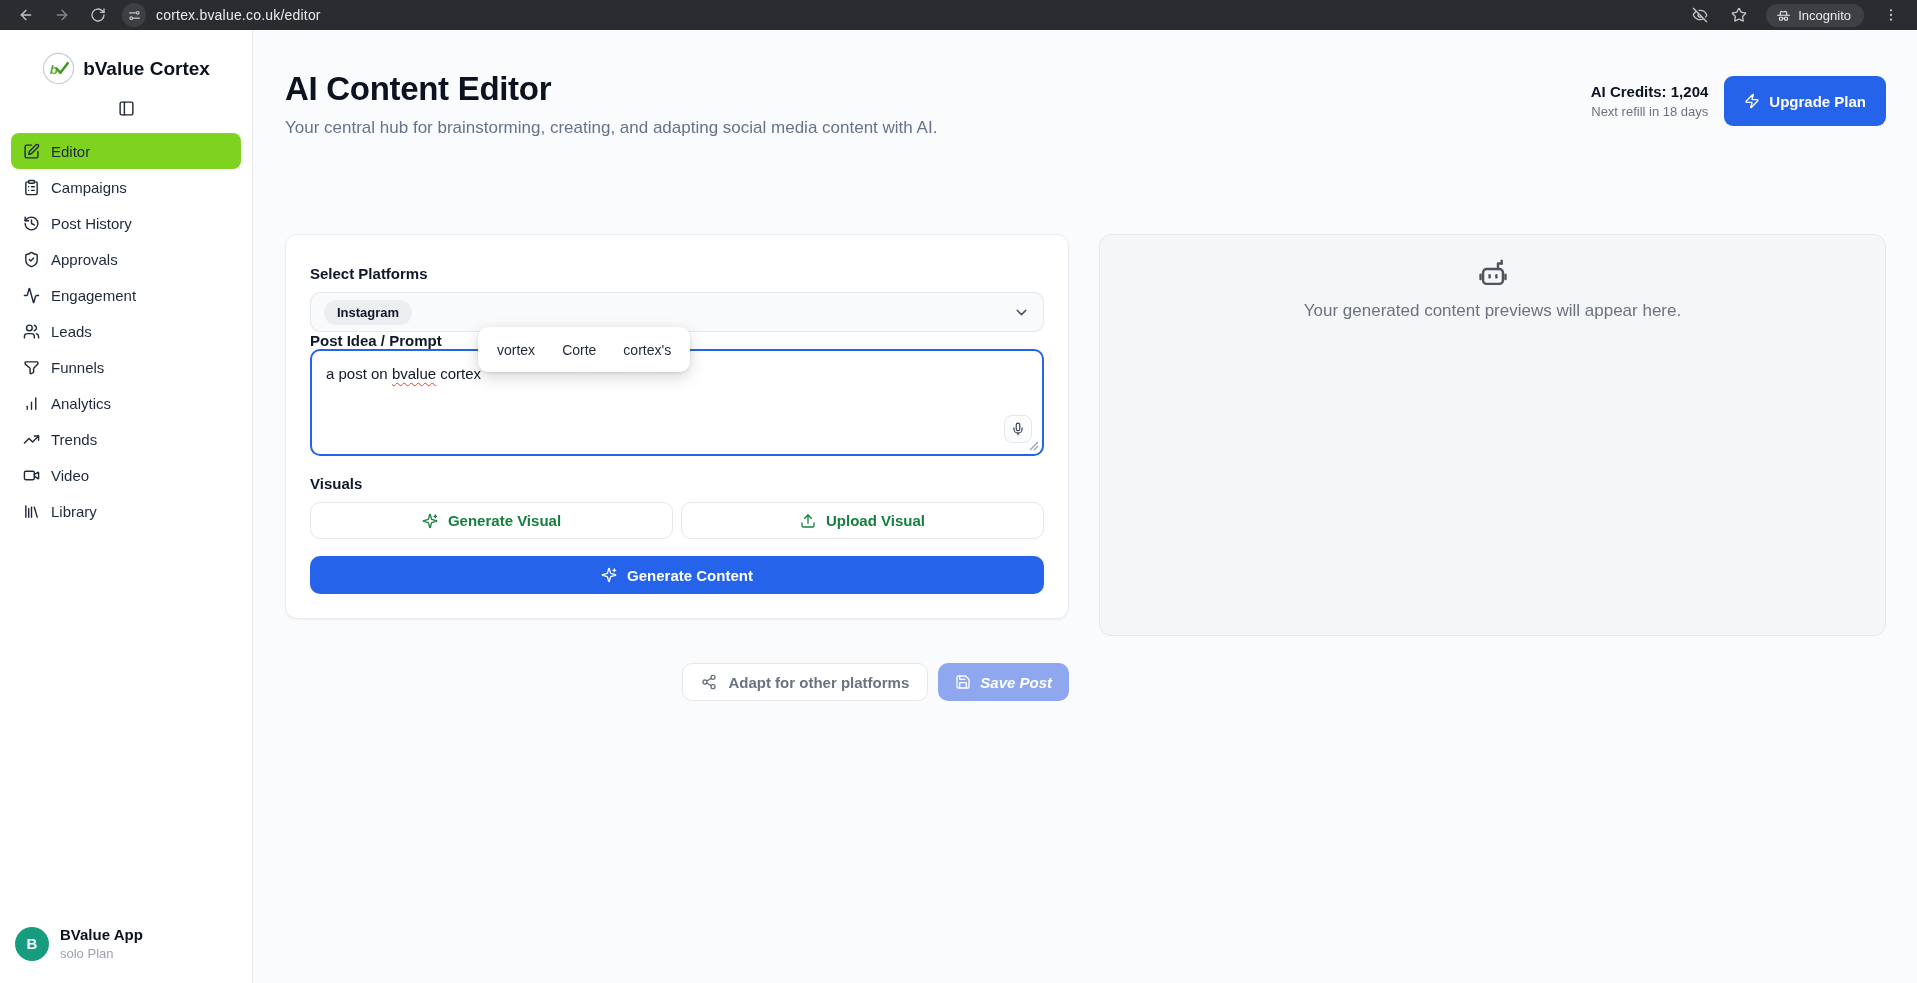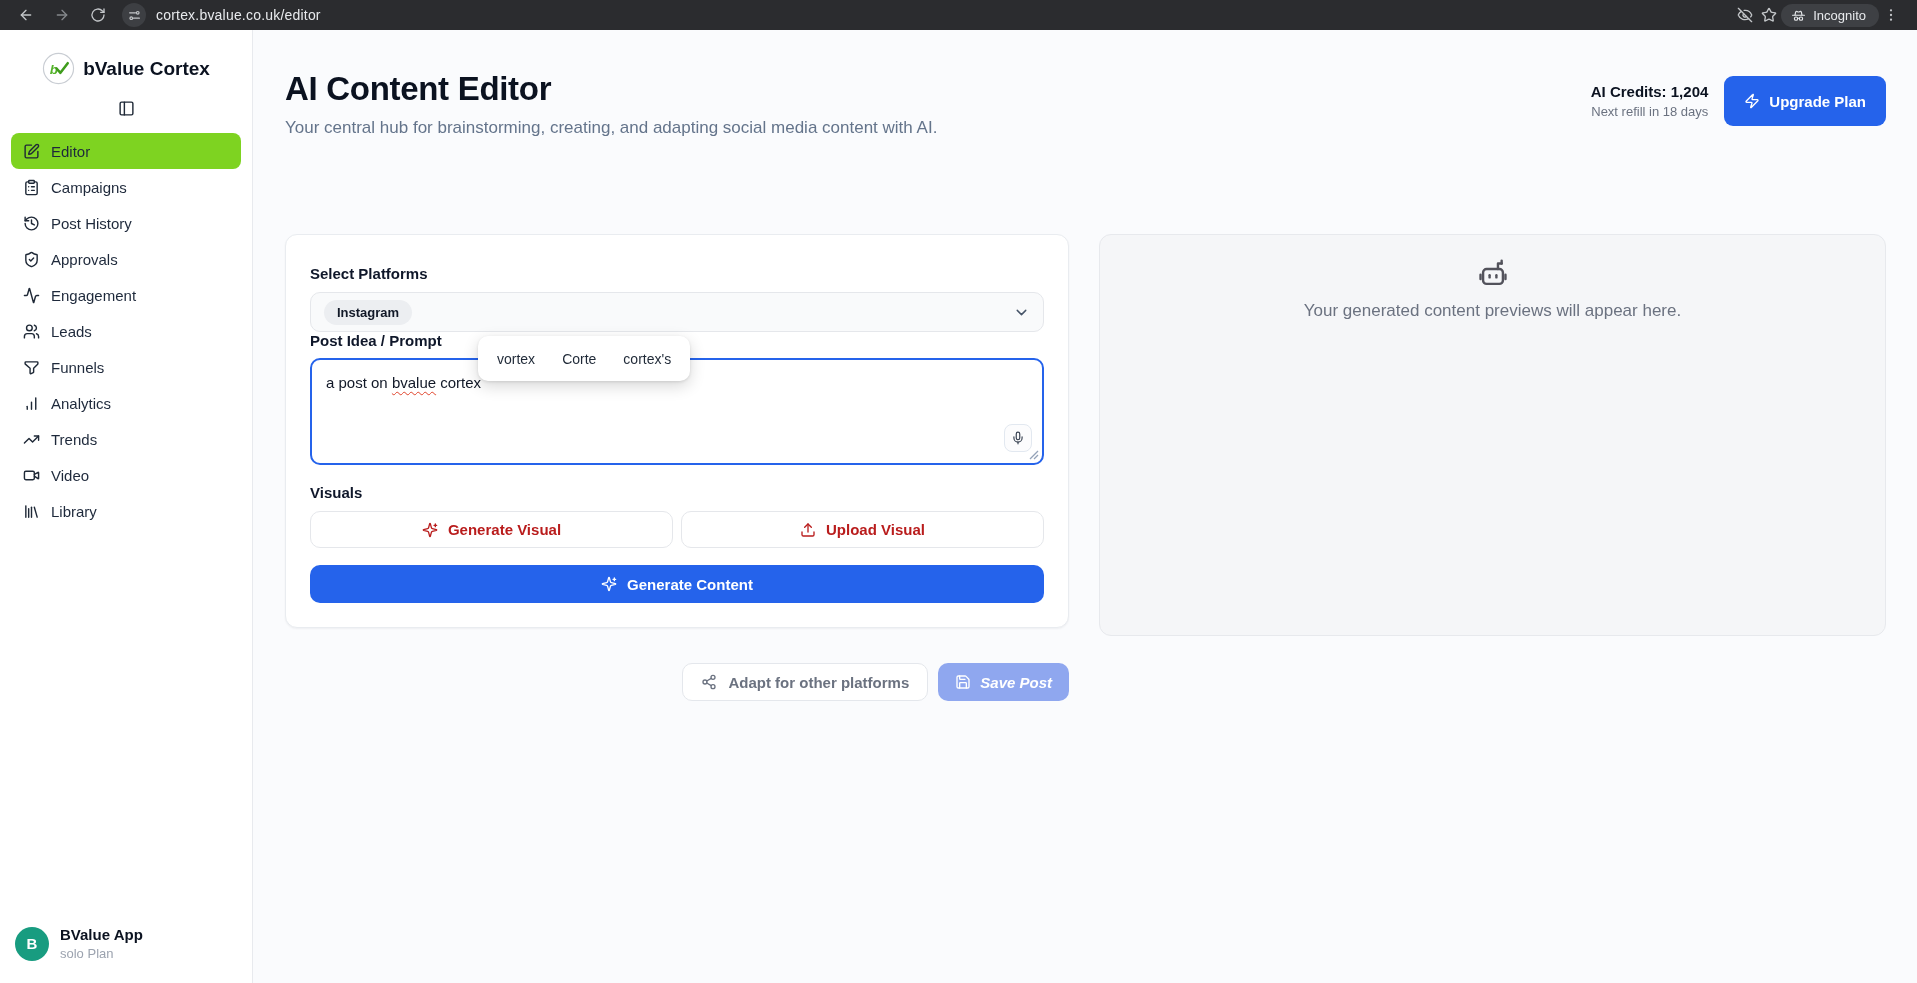--- a/index.html
+++ b/index.html
@@ -10,21 +10,21 @@
   
   .browser-bar { height:30px; background:#2B2C2F; display:flex; align-items:center; padding:0 14px; }
   .bar-btn { background:none; border:none; display:grid; place-items:center; width:24px; height:24px; cursor:pointer; }
   .bar-btn svg { width:16px; height:16px; }
   .back-ic { color:#C3C6C9; }
   .fwd-ic { color:#85888C; }
   .reload-ic { color:#C3C6C9; }
   .site-info { width:24px; height:24px; border-radius:50%; background:#3D3F43; display:grid; place-items:center; margin-left:12px; border:none; cursor:pointer; color:#C3C6C9; }
   .site-info svg { width:13px; height:13px; }
   .url-text { color:#E8EAED; font-size:14px; margin-left:10px; letter-spacing:.2px; }
-  .bar-right { margin-left:auto; display:flex; align-items:center; }
+  .bar-right { margin-left:auto; display:flex; align-items:center; gap:15px; }
   .bar-right .bar-btn { color:#C3C6C9; }
   .incog-pill { display:flex; align-items:center; gap:7px; background:#3E4044; border:none; border-radius:14px; padding:4px 13px 4px 10px; color:#E8EAED; font-size:13px; cursor:pointer; }
   .incog-pill svg { width:15px; height:15px; color:#E8EAED; }
 
   
   .app { display:flex; height:953px; }
 
   
   .sidebar { width:253px; background:#FFFFFF; border-right:1px solid #E8EAEE; display:flex; flex-direction:column; flex:none; }
   .brand { display:flex; align-items:center; justify-content:center; gap:8px; padding-top:22px; }
@@ -57,32 +57,32 @@
   .cards { display:flex; gap:30px; margin-top:96px; align-items:flex-start; }
 
   .editor-card { width:784px; background:#fff; border:1px solid #E9ECF0; border-radius:12px; padding:30px 24px 24px; box-shadow:0 1px 2px rgba(16,24,40,.05); }
   .field-label { font-size:15px; font-weight:600; color:#0F172A; }
   .select-box { margin-top:9px; height:40px; background:#F9FAFB; border:1px solid #E5E7EB; border-radius:10px; display:flex; align-items:center; padding:0 13px; cursor:pointer; }
   .platform-pill { background:#ECEEF1; border-radius:999px; padding:5px 13px; font-size:13px; font-weight:700; color:#111827; }
   .select-box .chev { margin-left:auto; color:#475569; }
   .select-box .chev svg { width:17px; height:17px; }
 
   .prompt-label { display:block; }
-  .textarea-wrap { position:relative; margin-top:9px; height:107px; border:2px solid #2563EB; border-radius:10px; background:#fff; }
+  .textarea-wrap { position:relative; margin-top:0; height:107px; border:2px solid #2563EB; border-radius:10px; background:#fff; }
   .textarea-text { padding:12px 14px; font-size:15px; color:#111827; line-height:1.4; cursor:text; height:100%; border-radius:8px; }
   .misspell { text-decoration:underline; text-decoration-style:wavy; text-decoration-color:#E0442C; text-decoration-thickness:1px; text-underline-offset:3px; }
   .suggestions { position:absolute; top:-24px; left:166px; height:45px; background:#fff; border-radius:10px; box-shadow:0 1px 3px rgba(0,0,0,.10), 0 5px 16px rgba(0,0,0,.16); display:flex; align-items:center; gap:27px; padding:0 19px; font-size:14px; color:#1F2937; z-index:5; }
   .suggestion-item { cursor:pointer; }
   .mic-btn { position:absolute; right:10px; bottom:11px; width:28px; height:28px; border:1px solid #E2E8F0; background:#FCFCFD; border-radius:8px; display:grid; place-items:center; color:#374151; cursor:pointer; }
   .mic-btn svg { width:14px; height:14px; }
   .resize-handle { position:absolute; right:3px; bottom:3px; color:#94A3B8; }
 
   .visuals-label { display:block; margin-top:19px; }
   .visual-btns { display:flex; gap:8px; margin-top:10px; }
-  .visual-btn { flex:1; height:37px; background:#fff; border:1px solid #E5E7EB; border-radius:10px; display:flex; align-items:center; justify-content:center; gap:10px; font-size:15px; font-weight:600; color:#b91c1c; cursor:pointer; }
+  .visual-btn { flex:1; height:37px; background:#fff; border:1px solid #E5E7EB; border-radius:10px; display:flex; align-items:center; justify-content:center; gap:10px; font-size:15px; font-weight:600; color:#15803d; cursor:pointer; }
   .visual-btn svg { width:16px; height:16px; }
   .generate-btn { margin-top:17px; width:100%; height:38px; background:#2563EB; border:none; border-radius:10px; color:#fff; font-size:15px; font-weight:600; display:flex; align-items:center; justify-content:center; gap:10px; cursor:pointer; }
   .generate-btn svg { width:16px; height:16px; }
 
   .preview-card { flex:1; height:402px; background:#F5F6F8; border:1px solid #E7E9ED; border-radius:12px; display:flex; flex-direction:column; align-items:center; padding-top:22px; }
   .bot-icon { color:#52525B; }
   .bot-icon svg { width:36px; height:34px; }
   .preview-msg { margin-top:10px; font-size:17px; color:#6B7280; }
 
   .actions-row { width:784px; display:flex; justify-content:flex-end; gap:10px; margin-top:27px; }

